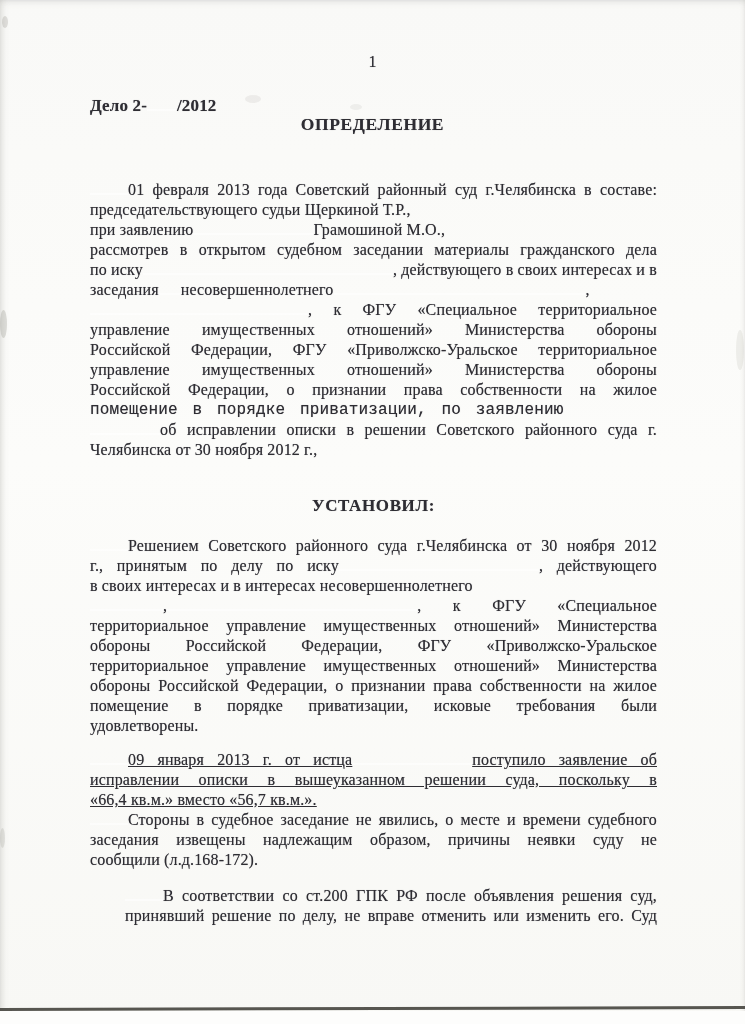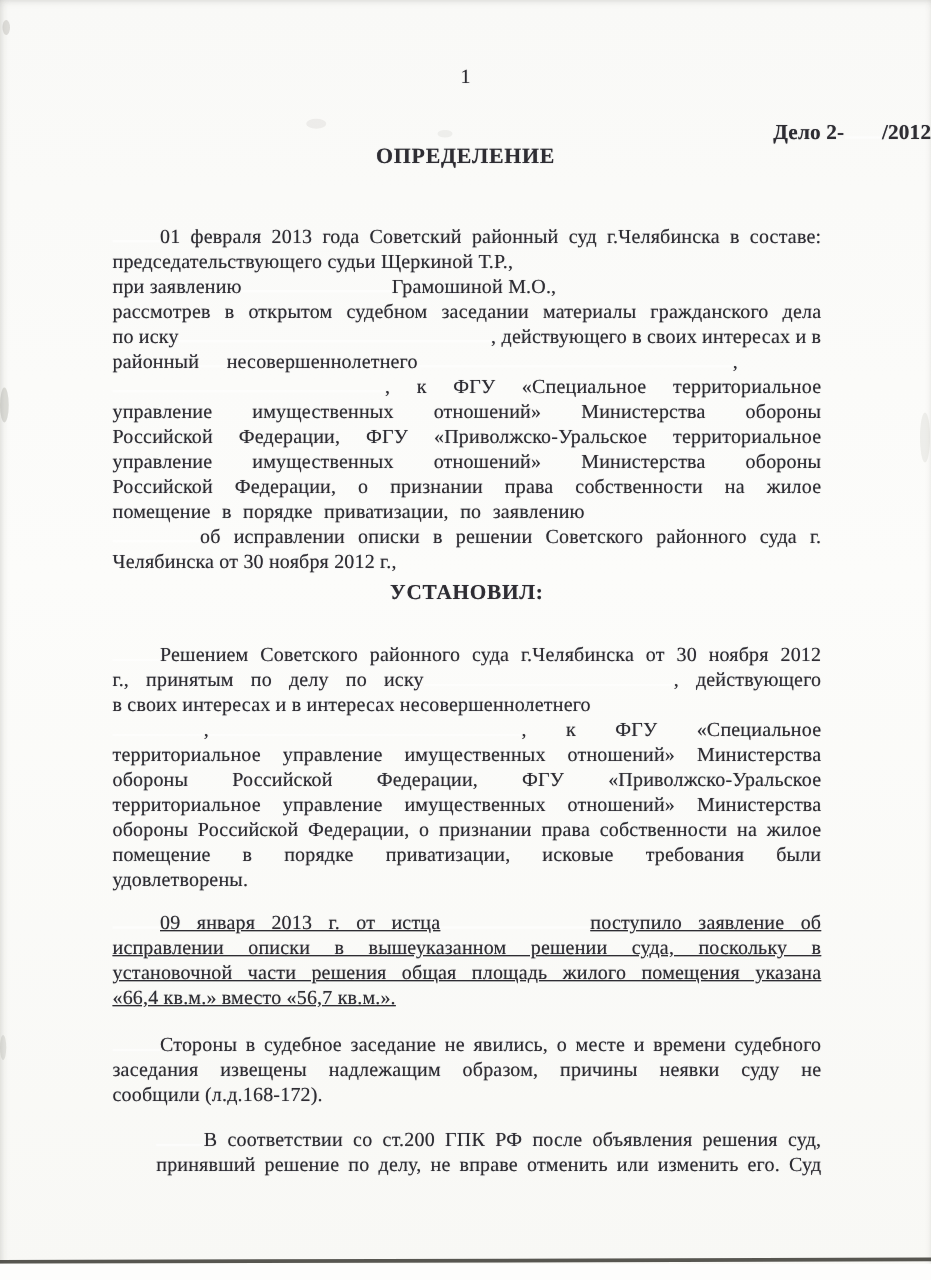--- a/index.html
+++ b/index.html
@@ -33,21 +33,20 @@
     line-height: 20px;
   }
 
   .caseline {
     margin: 24px 0 0 90px;
     font-weight: bold;
     font-size: 17px;
     height: 20px;
     line-height: 20px;
     white-space: nowrap;
-    text-align: right;
   }
 
   .doctitle {
     margin-top: -2px;
     text-align: center;
     font-weight: bold;
     font-size: 17.5px;
     letter-spacing: 0.6px;
     height: 20px;
     line-height: 20px;
@@ -125,50 +124,49 @@
 
     <div class="doctitle">ОПРЕДЕЛЕНИЕ</div>
 
     <div class="docbody">
         <div class="para">
           <div class="line just"><span class="gap" style="width: 38px;"></span><span>01 февраля 2013 года Советский районный суд  г.Челябинска в составе:</span></div>
           <div class="line"><span>председательствующего судьи  Щеркиной Т.Р.,</span></div>
           <div class="line"><span>при заявлению</span><span class="gap" style="width: 120px;"></span><span>Грамошиной М.О.,</span></div>
           <div class="line just"><span>рассмотрев  в открытом судебном заседании материалы гражданского дела</span></div>
           <div class="line just"><span>по иску</span><span class="gap" style="width: 250px;"></span><span>, действующего в своих интересах и в</span></div>
-          <div class="line"><span>районный</span><span class="gap" style="width: 22px;"></span><span>несовершеннолетнего</span><span class="gap" style="width: 252px;"></span><span>,</span></div>
+          <div class="line"><span>заседания</span><span class="gap" style="width: 22px;"></span><span>несовершеннолетнего</span><span class="gap" style="width: 252px;"></span><span>,</span></div>
           <div class="line just"><span class="gap" style="width: 218px;"></span><span>, к  ФГУ «Специальное территориальное</span></div>
           <div class="line just"><span>управление имущественных отношений» Министерства обороны</span></div>
           <div class="line just"><span>Российской Федерации, ФГУ «Приволжско-Уральское территориальное</span></div>
           <div class="line just"><span>управление имущественных отношений» Министерства обороны</span></div>
           <div class="line just"><span>Российской Федерации, о признании права собственности на жилое</span></div>
-          <div class="line" style="word-spacing: 5px;"><span>помещение в порядке приватизации, по заявлению</span></div>
+          <div class="line" style="word-spacing: 5px; font-family: Liberation Mono, monospace;"><span>помещение в порядке приватизации, по заявлению</span></div>
           <div class="line just"><span class="gap" style="width: 70px;"></span><span>об исправлении описки в решении  Советского районного суда г.</span></div>
           <div class="line"><span>Челябинска от 30 ноября 2012 г.,</span></div>
         </div>
-        <div class="heading" style="margin-top: 4px;">УСТАНОВИЛ:</div>
-        <div class="para" style="margin-top: 31px;">
+        <div class="heading" style="margin-top: 36px;">УСТАНОВИЛ:</div>
+        <div class="para" style="margin-top: 20px;">
           <div class="line just"><span class="gap" style="width: 38px;"></span><span>Решением Советского районного суда г.Челябинска от 30 ноября 2012</span></div>
           <div class="line just"><span>г., принятым по делу по иску</span><span class="gap" style="width: 200px;"></span><span>, действующего</span></div>
           <div class="line"><span>в своих интересах и в интересах несовершеннолетнего</span></div>
           <div class="line just"><span class="gap" style="width: 73px;"></span><span>,</span><span class="gap" style="width: 250px;"></span><span>, к  ФГУ «Специальное</span></div>
           <div class="line just"><span>территориальное управление имущественных отношений» Министерства</span></div>
           <div class="line just"><span>обороны Российской Федерации, ФГУ «Приволжско-Уральское</span></div>
           <div class="line just"><span>территориальное управление имущественных отношений» Министерства</span></div>
           <div class="line just"><span>обороны Российской Федерации, о признании права собственности на жилое</span></div>
           <div class="line just"><span>помещение в порядке приватизации, исковые требования были</span></div>
           <div class="line"><span>удовлетворены.</span></div>
         </div>
         <div class="para" style="margin-top: 14px; text-decoration: underline;">
           <div class="line just"><span class="gap" style="width: 38px;"></span><span>09 января 2013 г. от истца</span><span class="gap" style="width: 120px;"></span><span>поступило заявление об</span></div>
           <div class="line just"><span>исправлении описки в вышеуказанном решении суда, поскольку в</span></div>
-          <div class="line just"><span>установочной части решения общая площадь жилого помещения  указана</span></div>
           <div class="line"><span>«66,4 кв.м.» вместо «56,7 кв.м.».</span></div>
         </div>
-        <div class="para" style="margin-top: 18px;">
+        <div class="para" style="margin-top: 0;">
           <div class="line just"><span class="gap" style="width: 38px;"></span><span>Стороны в судебное заседание не явились, о месте и времени судебного</span></div>
           <div class="line just"><span>заседания извещены надлежащим образом, причины неявки суду не</span></div>
           <div class="line"><span>сообщили (л.д.168-172).</span></div>
         </div>
         <div class="para" style="margin-top: 16px; margin-left: 35px;">
           <div class="line just"><span class="gap" style="width: 38px;"></span><span>В соответствии со ст.200 ГПК РФ после объявления решения суд,</span></div>
           <div class="line just"><span>принявший решение по делу, не вправе отменить или изменить его. Суд</span></div>
         </div>
       </div>
 

